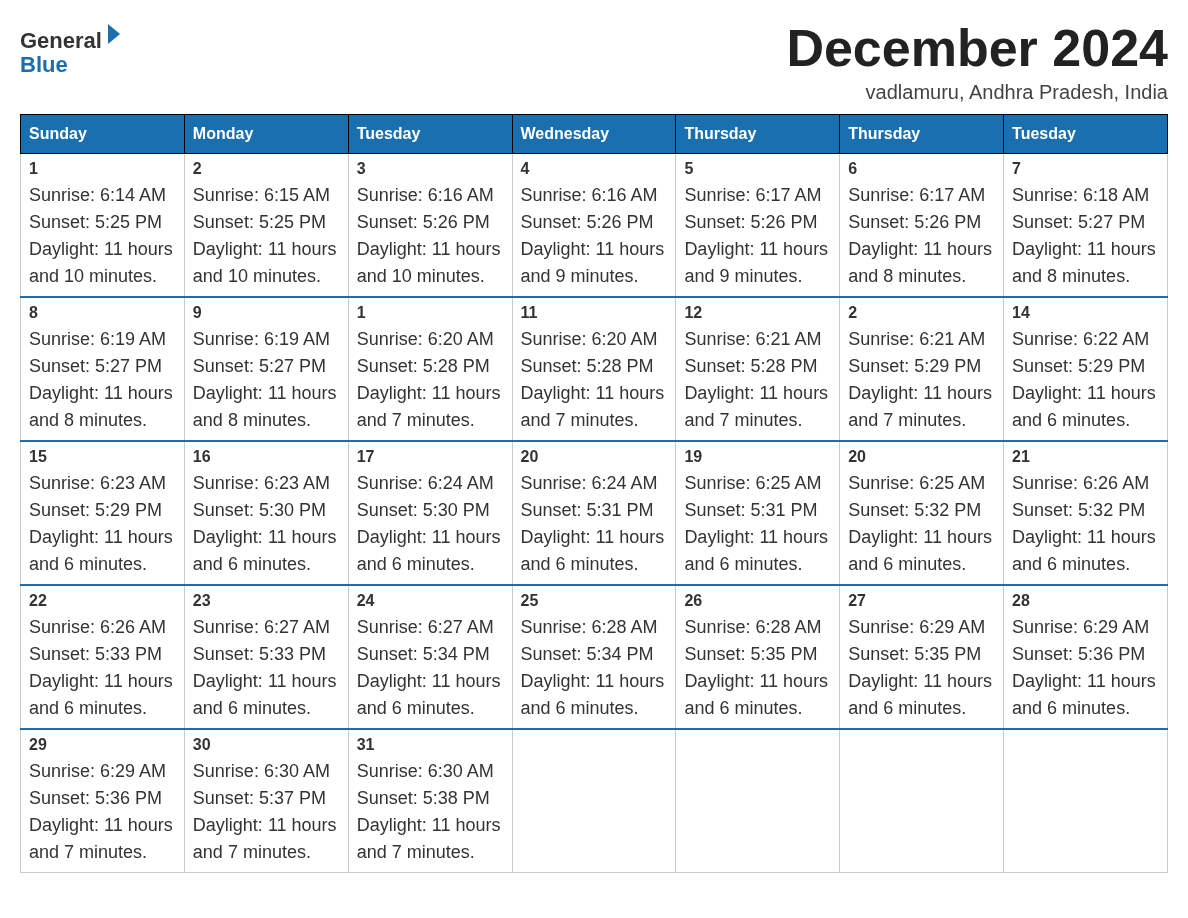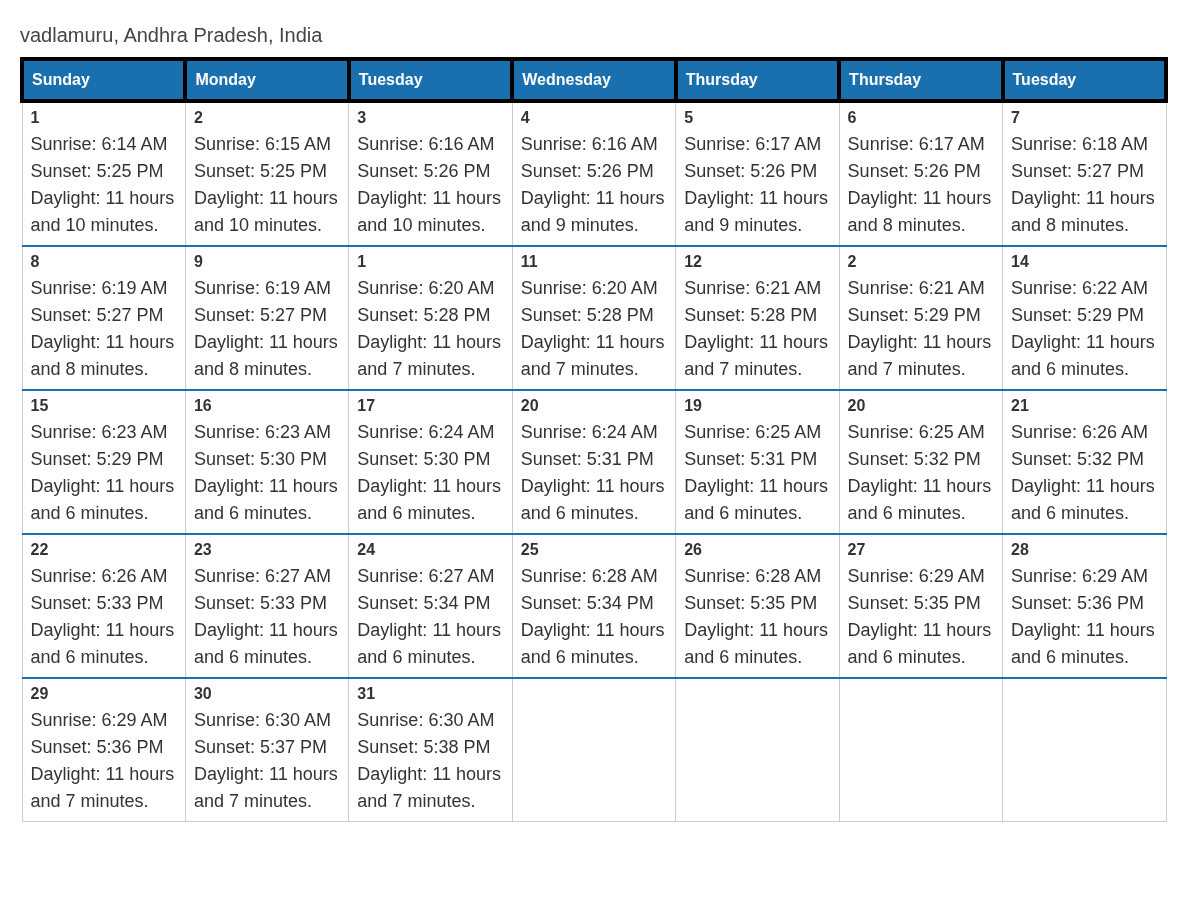--- a/index.html
+++ b/index.html
@@ -40,21 +40,21 @@
       border-collapse: collapse;
       border: 1px solid #999;
     }
     .calendar th {
       background-color: #1a6faf;
       color: #fff;
       font-size: 16px;
       font-weight: bold;
       padding: 10px 8px;
       text-align: left;
-      border: 4px solid #000000;
+      border: 1px solid #000000;
     }
     .calendar td {
       vertical-align: top;
       padding: 6px 8px;
       border: 1px solid #ccc;
       font-size: 13px;
       color: #333;
       width: 14.28%;
       min-height: 110px;
       height: 110px;
@@ -73,21 +73,32 @@
       background: #fff;
     }
     tr:not(:last-child) td {
       border-bottom: 2px solid #1a6faf;
     }
   </style>
 </head>
 <body>
 
 <div class="header">
+  <div class="logo">
+    <svg width="100" height="65" viewBox="0 0 100 65">
+
+      <text x="0" y="28" font-family="Arial, sans-serif" font-size="22" font-weight="bold" fill="#333">General</text>
+
+      <polygon points="88,4 100,14 88,24" fill="#1a6faf"></polygon>
+
+      <text x="0" y="52" font-family="Arial, sans-serif" font-size="22" font-weight="bold" fill="#1a6faf">Blue</text>
+    </svg>
+  </div>
   <div class="title-block">
+    <div class="month-year">December 2024</div>
     <div class="location">vadlamuru, Andhra Pradesh, India</div>
   </div>
 </div>
 
 <table class="calendar">
   <thead>
     <tr>
 
     <th>Sunday</th>
         <th>Monday</th>

